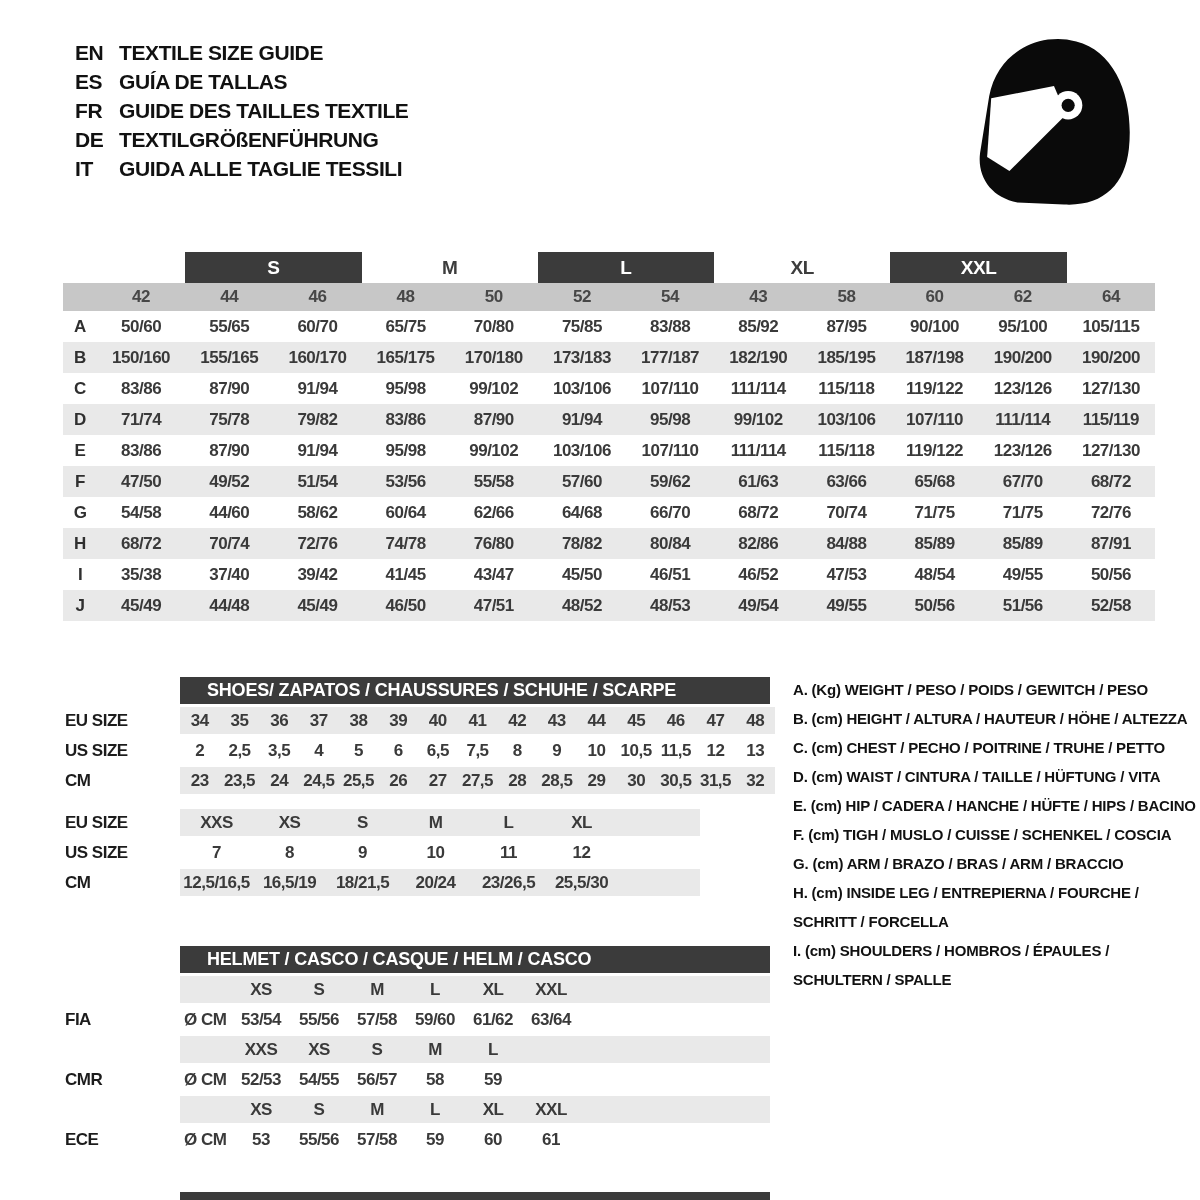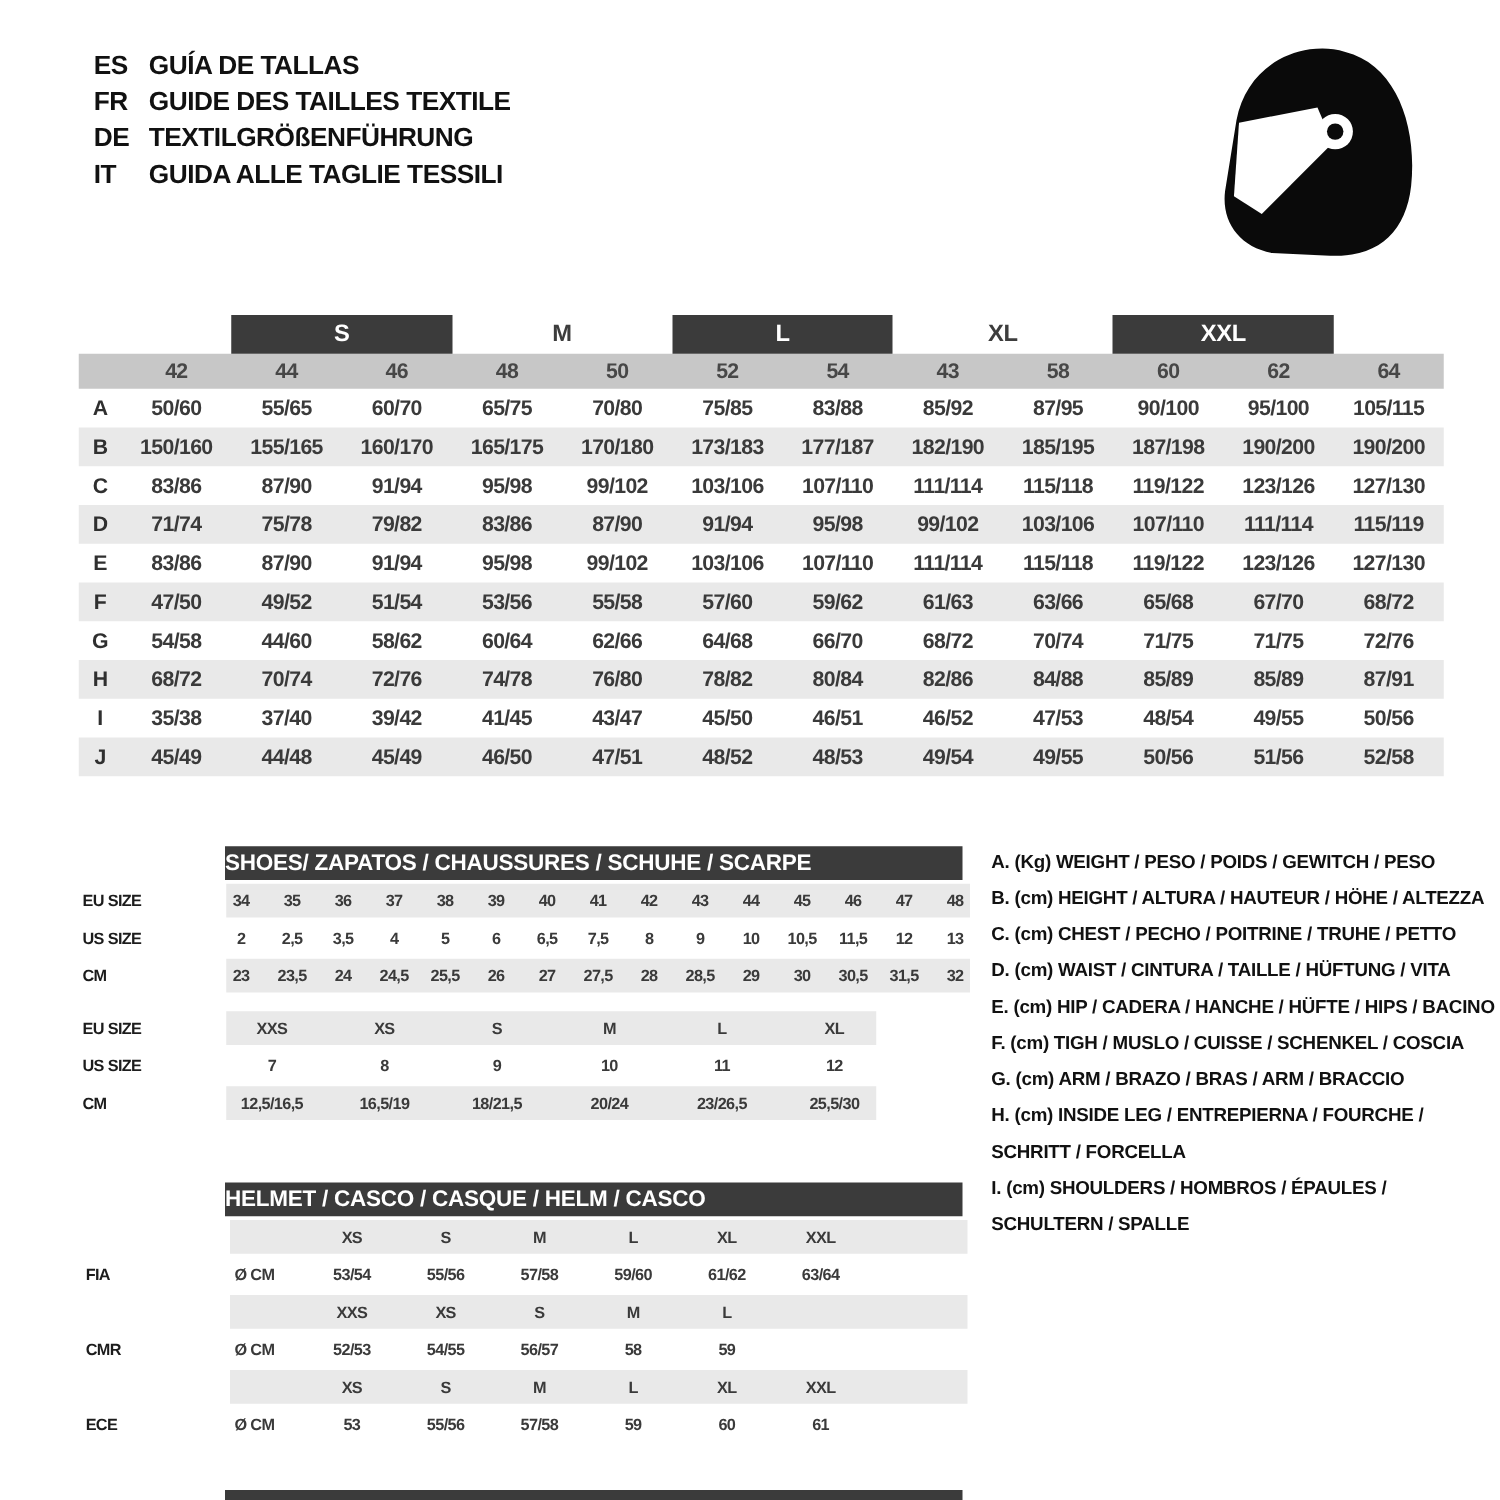--- a/index.html
+++ b/index.html
@@ -26,47 +26,51 @@
   .trow.stripe{background:#e9e9e9;}
   .cell{text-align:center;letter-spacing:-0.5px;white-space:nowrap;}
   .letter-cell{color:#2f2f2f;}
 
   
   .sec{position:absolute;left:65px;}
   .sec.shoes{top:677px;width:712px;}
   .sec.gloves{top:806px;width:637px;}
   .sec.helm{top:946px;width:712px;}
   .sec-title{margin-left:115px;height:27px;background:#3b3b3b;color:#fff;
-             display:flex;align-items:center;padding-left:0;box-sizing:border-box;
+             display:flex;align-items:center;padding-left:27px;box-sizing:border-box;
              font-size:18px;letter-spacing:-0.2px;white-space:nowrap;}
   .shoes .sec-title,.helm .sec-title{width:590px;}
   .gloves .sec-title{width:520px;}
-  .sec-row{display:flex;margin-top:3px;height:27px;font-size:13px;color:#3a3a3a;justify-content:center;}
+  .sec-row{display:flex;margin-top:3px;height:27px;font-size:17px;color:#3a3a3a;}
   .sec-label{width:115px;display:flex;align-items:center;color:#1c1c1c;letter-spacing:-0.5px;}
-  .sec-band{display:grid;height:100%;align-items:center;gap:17px;}
+  .sec-band{display:grid;height:100%;align-items:center;}
   .band-g{background:#e9e9e9;}
   .shoes .sec-band{width:595px;grid-template-columns:repeat(15,1fr);}
   .gloves .sec-band{width:520px;grid-template-columns:repeat(6,73px) 1fr;}
   .helm .sec-band{width:590px;grid-template-columns:52px repeat(6,58px) 1fr;}
   .unit-cell{text-align:left;padding-left:4px;letter-spacing:-0.5px;white-space:nowrap;}
 
   
   .legend{position:absolute;left:793px;top:675px;width:404px;font-size:15px;
           line-height:29px;color:#111;letter-spacing:-0.2px;}
   .legend-line{white-space:nowrap;}
 
   
   .cutoff-bar{position:absolute;left:180px;top:1192px;width:590px;height:8px;background:#3b3b3b;}
 </style>
 </head>
 <body>
 
 <div class="page">
 
   <header class="lang-header">
+      <div class="lang-line">
+        <div class="lang-code">EN</div>
+        <div class="lang-text">TEXTILE SIZE GUIDE</div>
+      </div>
       <div class="lang-line">
         <div class="lang-code">ES</div>
         <div class="lang-text">GUÍA DE TALLAS</div>
       </div>
       <div class="lang-line">
         <div class="lang-code">FR</div>
         <div class="lang-text">GUIDE DES TAILLES TEXTILE</div>
       </div>
       <div class="lang-line">
         <div class="lang-code">DE</div>

